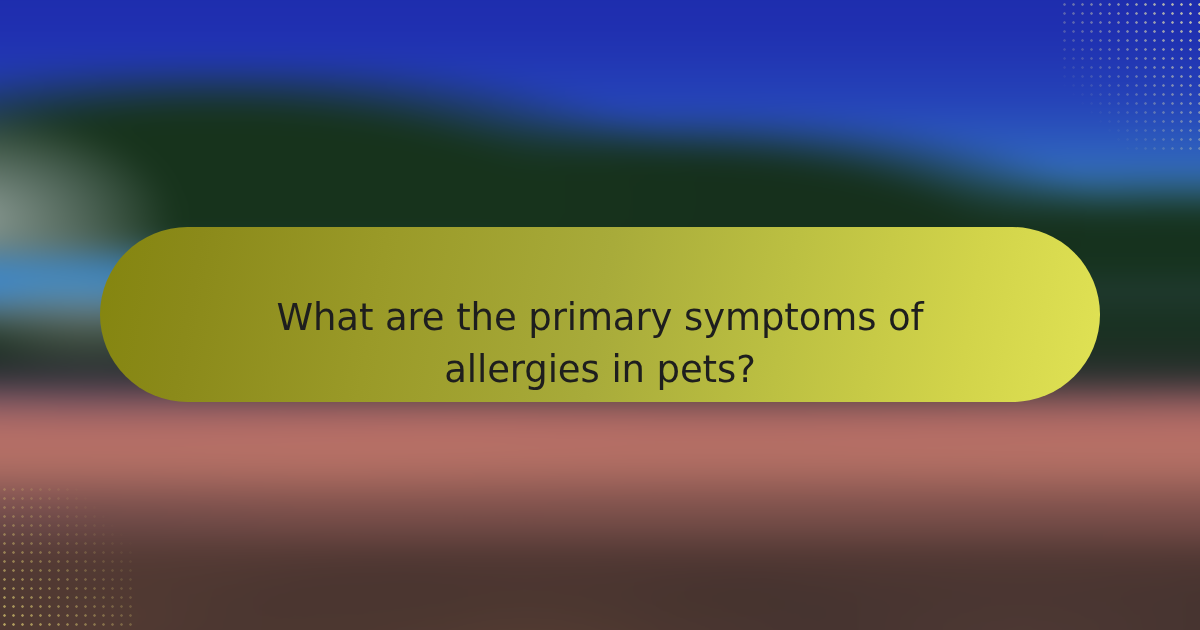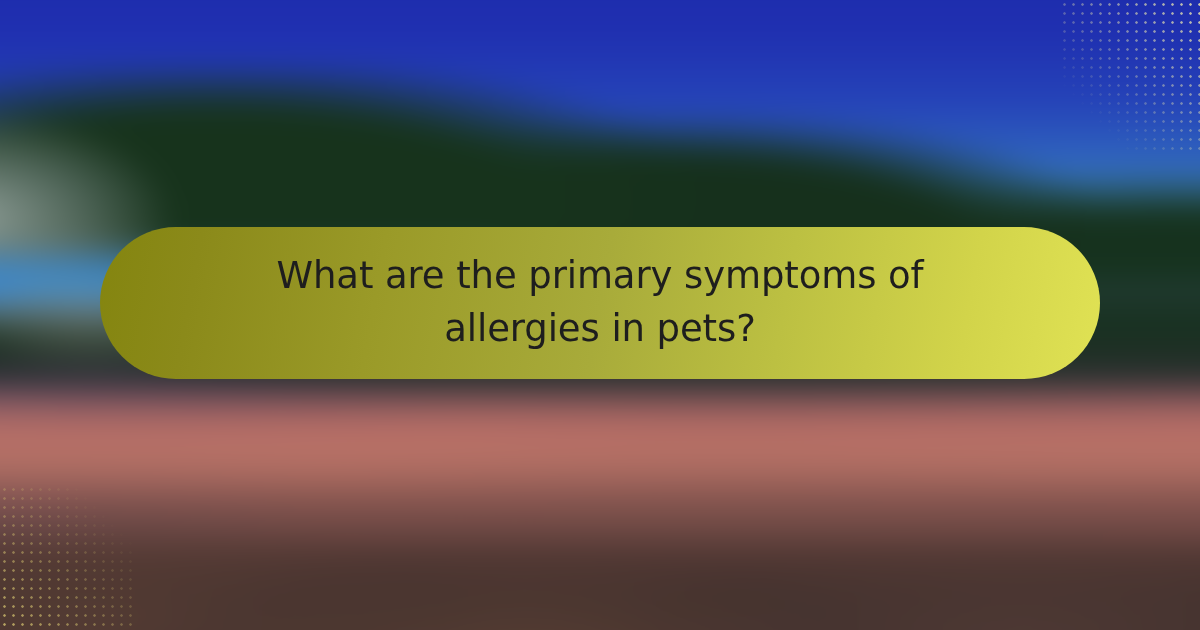--- a/index.html
+++ b/index.html
@@ -176,27 +176,27 @@
     -webkit-mask-image: linear-gradient(to top right, rgba(0,0,0,1) 0%, rgba(0,0,0,0.5) 40%, rgba(0,0,0,0) 80%);
     mask-image: linear-gradient(to top right, rgba(0,0,0,1) 0%, rgba(0,0,0,0.5) 40%, rgba(0,0,0,0) 80%);
   }
 
   
   .pill {
     position: absolute;
     left: 100px;
     top: 227px;
     width: 1000px;
-    height: 152px;
+    height: 175px;
     border-radius: 90px;
     display: flex;
-    align-items: center;
+    align-items: flex-end;
     justify-content: center;
     box-sizing: border-box;
-    padding: 12px 70px;
+    padding: 5px 70px;
     background: linear-gradient(
       100deg,
       #84850f 0%,
       #8b8a1a 10%,
       #9a9a28 28%,
       #a8ab3a 50%,
       #bcc042 68%,
       #d2d44a 86%,
       #e0e254 100%
     );

